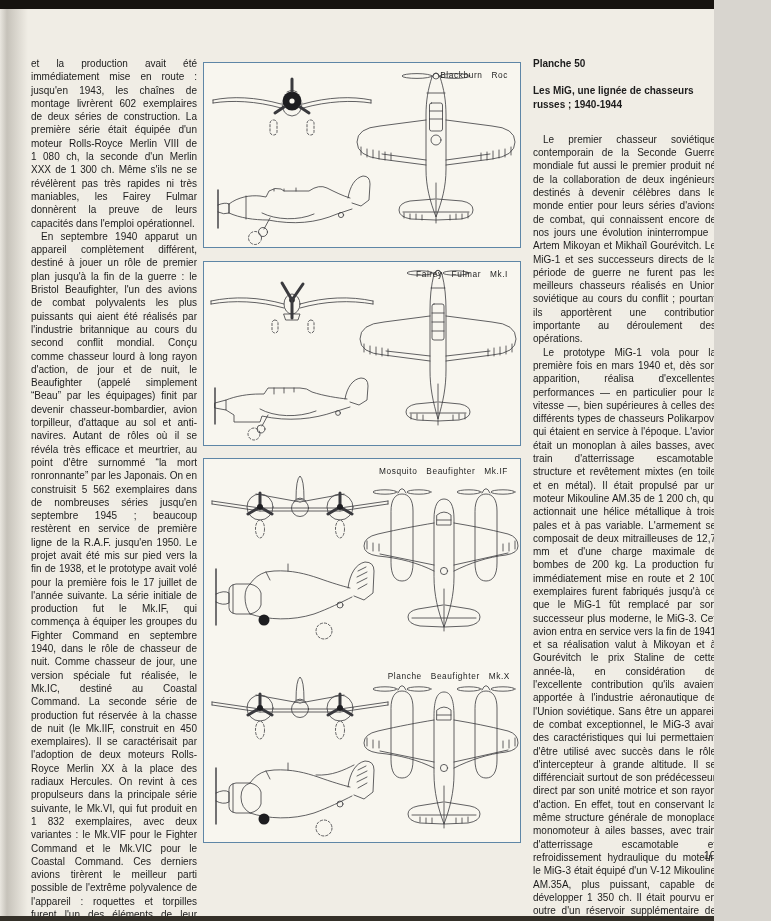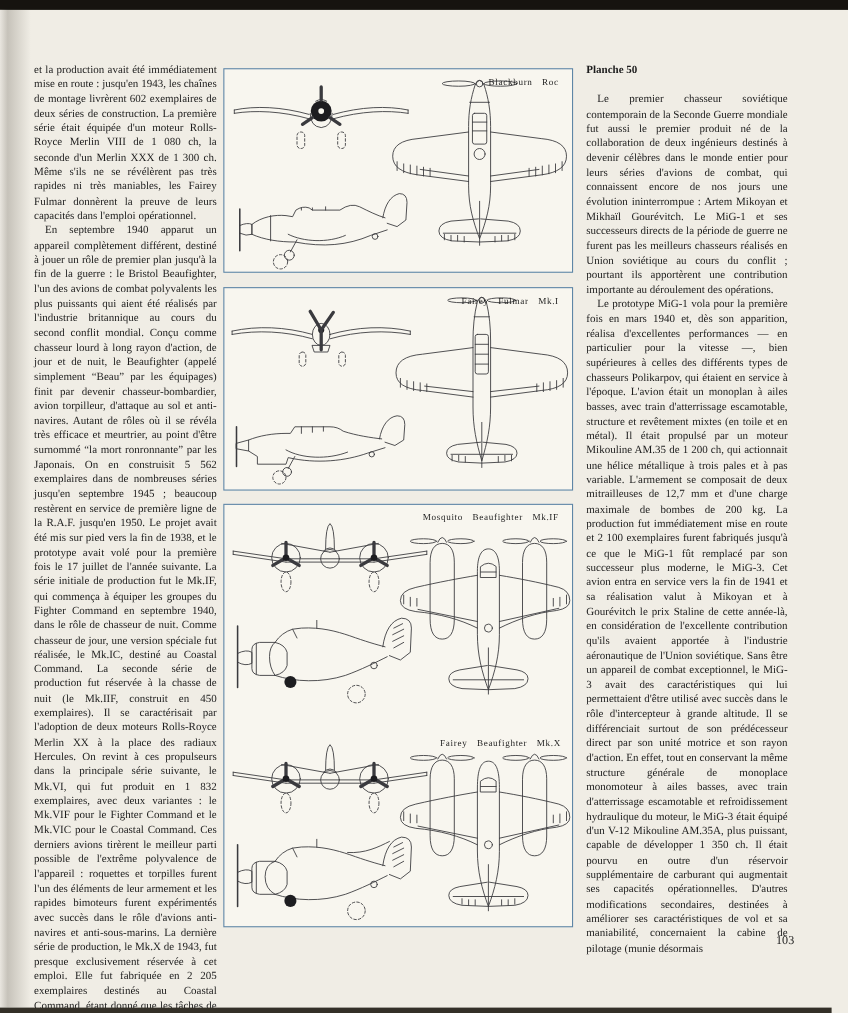--- a/index.html
+++ b/index.html
@@ -1,18 +1,18 @@
 <!DOCTYPE html>
 <html><head>
 <meta charset="utf-8">
 <style>
   html,body { margin:0; padding:0; background:#d8d5cf; }
   .page {
-    position:relative; width:771px; height:921px; overflow:hidden;
-    background:#f0ede5; font-family:Liberation Serif, serif; color:#1b1b1b;
+    position:relative; width:714px; height:921px; overflow:hidden;
+    background:#f0ede5; font-family:Liberation Sans, sans-serif; color:#1b1b1b;
   }
   .topbar { position:absolute; left:0; top:0; width:771px; height:9px; background:#16130f; }
   .bottombar { position:absolute; left:0; top:916px; width:756px; height:5px; background:#343028; }
   .gutter {
     position:absolute; left:0; top:9px; width:30px; height:907px;
     background:linear-gradient(90deg, #e9e6df 0px, rgba(90,84,74,0.28) 7px, rgba(90,84,74,0) 28px);
   }
   .col { position:absolute; font-size:10px; line-height:13.3px; text-align:justify; color:#1c1c1c; }
   .col p { margin:0; }
   .col p.ind { text-indent:10px; }
@@ -263,24 +263,25 @@
         <path d="M46 155 C64 161 88 162 110 155 C124 150 138 143 148 138"></path>
         <path d="M144 129 C146 114 152 105 161 103 Q170 103 170 112 L169 134 L160 141 L150 137"></path>
         <path d="M154 112 l8 -4 M153 118 l10 -5 M153 124 l10 -5 M154 130 l9 -5"></path>
         <circle cx="136" cy="146" r="3"></circle>
         <circle class="f" cx="60" cy="161" r="5.5"></circle>
         <path d="M84 112 L84 105"></path>
         <circle class="dash" cx="120" cy="170" r="8"></circle>
       </g>
     </svg>
     <div class="panel-label">Mosquito Beaufighter Mk.IF</div>
-    <div class="panel-label label-x">Fairey Beaufighter Mk.X</div>
+    <div class="panel-label label-x">Planche Beaufighter Mk.X</div>
   </div>
 
   <div class="col right-col">
     <p class="heading plate">Planche 50</p>
+    <p class="heading title">Les MiG, une lignée de chasseurs russes ; 1940-1944</p>
     <p class="ind">Le premier chasseur soviétique contemporain de la Seconde Guerre mondiale fut aussi le premier produit né de la collaboration de deux ingénieurs destinés à devenir célèbres dans le monde entier pour leurs séries d'avions de combat, qui connaissent encore de nos jours une évolution ininterrompue : Artem Mikoyan et Mikhaïl Gourévitch. Le MiG-1 et ses successeurs directs de la période de guerre ne furent pas les meilleurs chasseurs réalisés en Union soviétique au cours du conflit ; pourtant ils apportèrent une contribution importante au déroulement des opérations.</p>
     <p class="ind">Le prototype MiG-1 vola pour la première fois en mars 1940 et, dès son apparition, réalisa d'excellentes performances — en particulier pour la vitesse —, bien supérieures à celles des différents types de chasseurs Polikarpov, qui étaient en service à l'époque. L'avion était un monoplan à ailes basses, avec train d'atterrissage escamotable, structure et revêtement mixtes (en toile et en métal). Il était propulsé par un moteur Mikouline AM.35 de 1&nbsp;200 ch, qui actionnait une hélice métallique à trois pales et à pas variable. L'armement se composait de deux mitrailleuses de 12,7 mm et d'une charge maximale de bombes de 200 kg. La production fut immédiatement mise en route et 2&nbsp;100 exemplaires furent fabriqués jusqu'à ce que le MiG-1 fût remplacé par son successeur plus moderne, le MiG-3. Cet avion entra en service vers la fin de 1941 et sa réalisation valut à Mikoyan et à Gourévitch le prix Staline de cette année-là, en considération de l'excellente contribution qu'ils avaient apportée à l'industrie aéronautique de l'Union soviétique. Sans être un appareil de combat exceptionnel, le MiG-3 avait des caractéristiques qui lui permettaient d'être utilisé avec succès dans le rôle d'intercepteur à grande altitude. Il se différenciait surtout de son prédécesseur direct par son unité motrice et son rayon d'action. En effet, tout en conservant la même structure générale de monoplace monomoteur à ailes basses, avec train d'atterrissage escamotable et refroidissement hydraulique du moteur, le MiG-3 était équipé d'un V-12 Mikouline AM.35A, plus puissant, capable de développer 1&nbsp;350 ch. Il était pourvu en outre d'un réservoir supplémentaire de carburant qui augmentait ses capacités opérationnelles. D'autres modifications secondaires, destinées à améliorer ses caractéristiques de vol et sa maniabilité, concernaient la cabine de pilotage (munie désormais</p>
   </div>
 
   <div class="pagenum">103</div>
   <div class="bottombar"></div>
 </div>
 
 </body></html>

